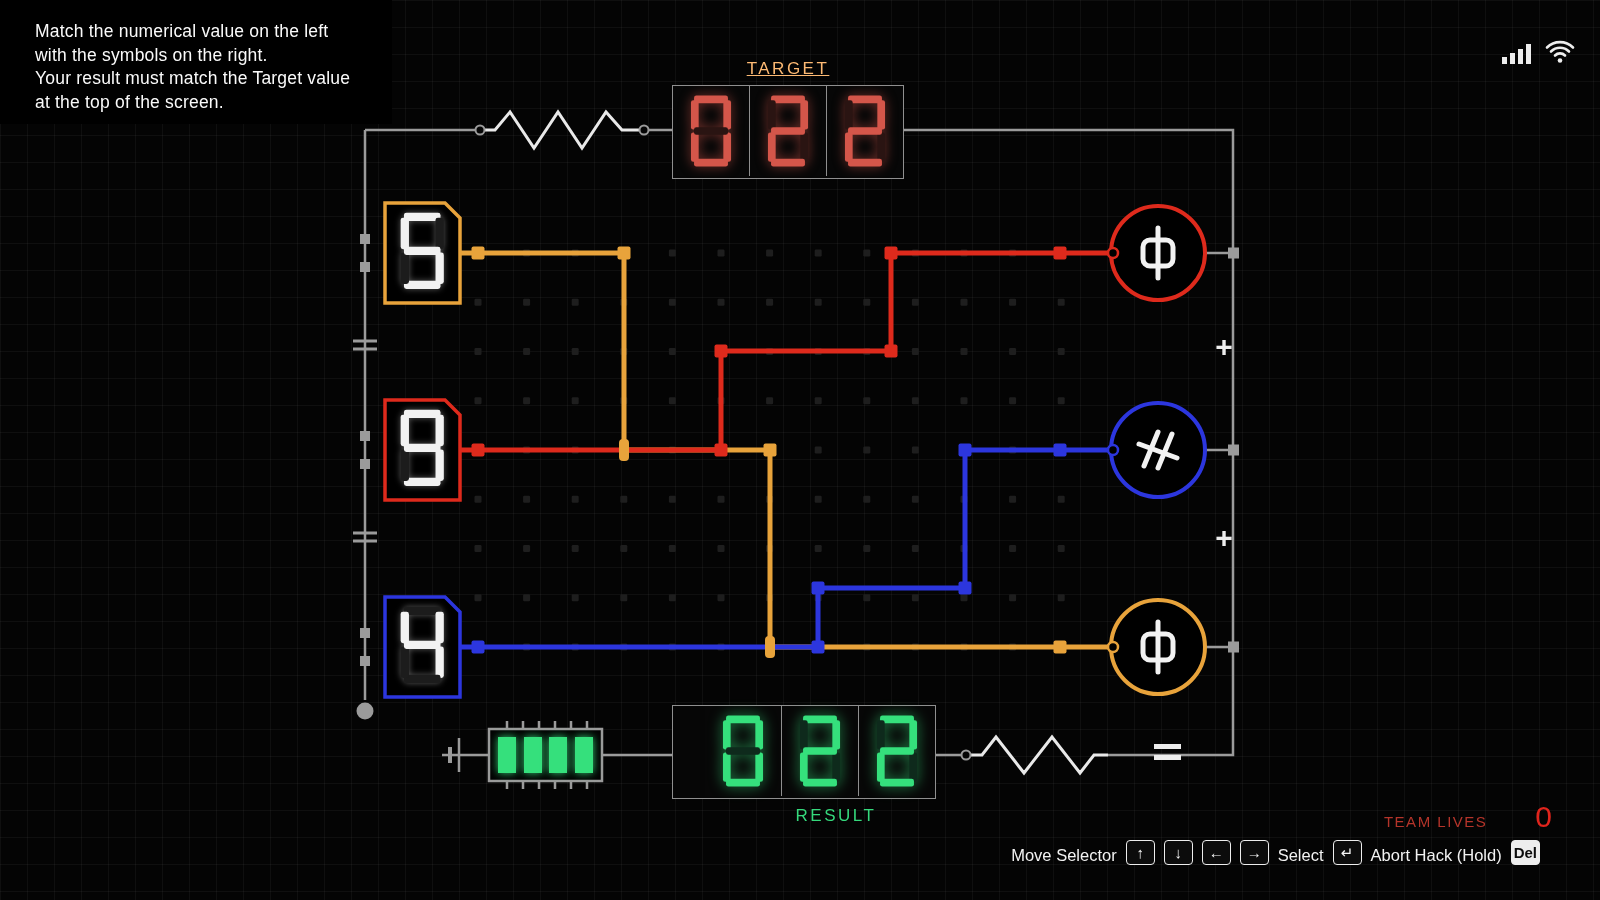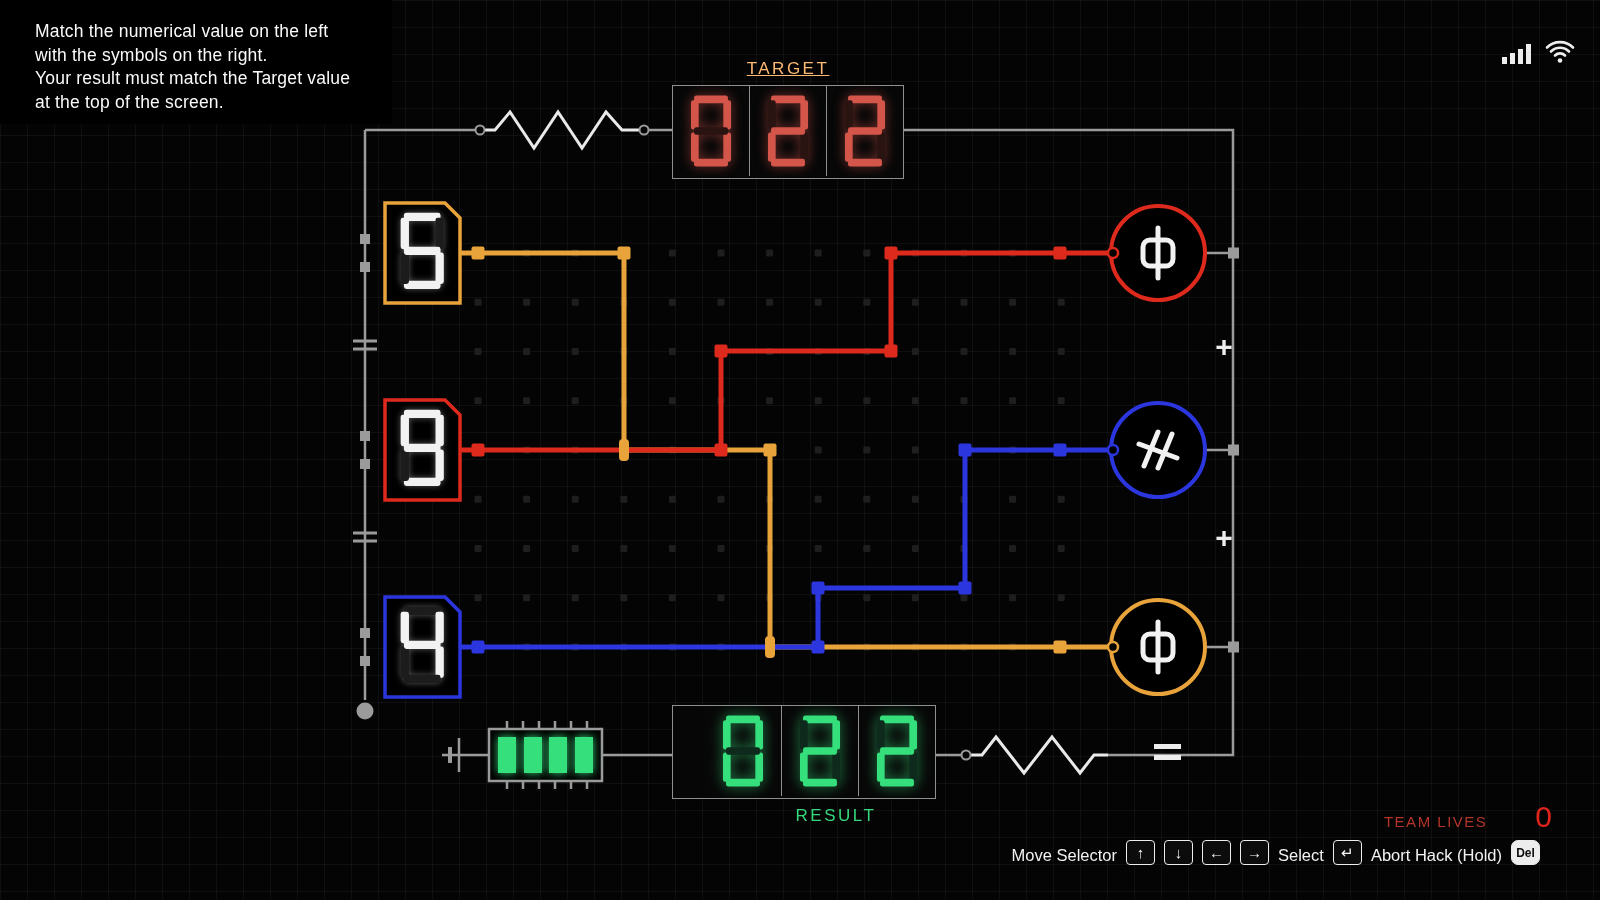--- a/index.html
+++ b/index.html
@@ -54,21 +54,21 @@
   
   .team-lives{position:absolute;right:48px;top:802px;display:flex;gap:48px;align-items:baseline;}
   .tl-label{font-size:15px;letter-spacing:1.5px;color:#b5342a;}
   .tl-value{font-size:30px;color:#e0241c;line-height:30px;}
   .controls-bar{position:absolute;right:60px;top:840px;display:flex;gap:9px;align-items:flex-end;font-size:16.5px;color:#f2f2f2;}
   .key{
     min-width:23px;height:23px;padding:0 2px;border:1.5px solid #ededed;border-radius:4px;
     background:#0c0c0c;display:inline-flex;align-items:center;justify-content:center;
     font-size:15px;line-height:1;color:#f5f5f5;
   }
-  .key-light{background:#ededed;color:#0d0d0d;font-size:12px;font-weight:bold;border-radius:7px;}
+  .key-light{background:#ededed;color:#0d0d0d;font-size:15px;font-weight:bold;}
   .gap{}
 </style>
 </head>
 <body>
 
 <div id="root">
 
   <svg class="board" width="1600" height="900" viewBox="0 0 1600 900">
 
     <g>

